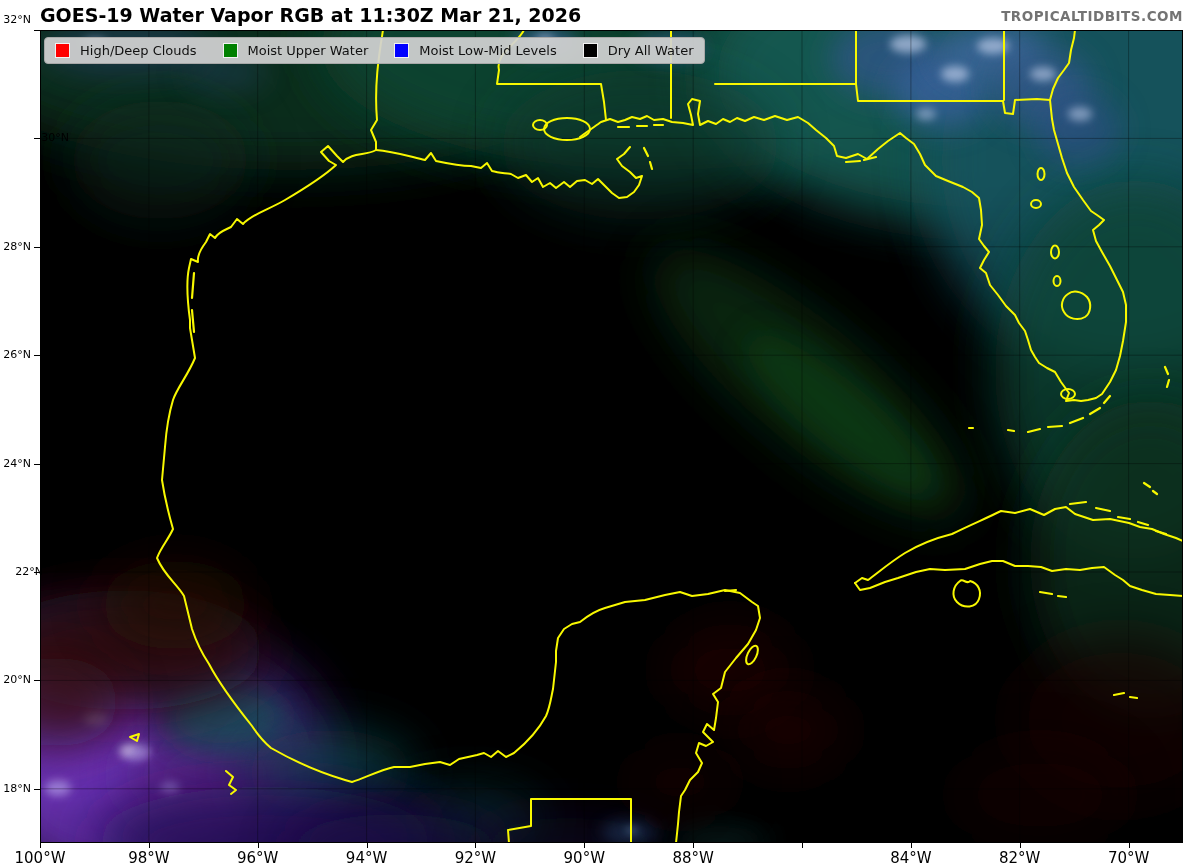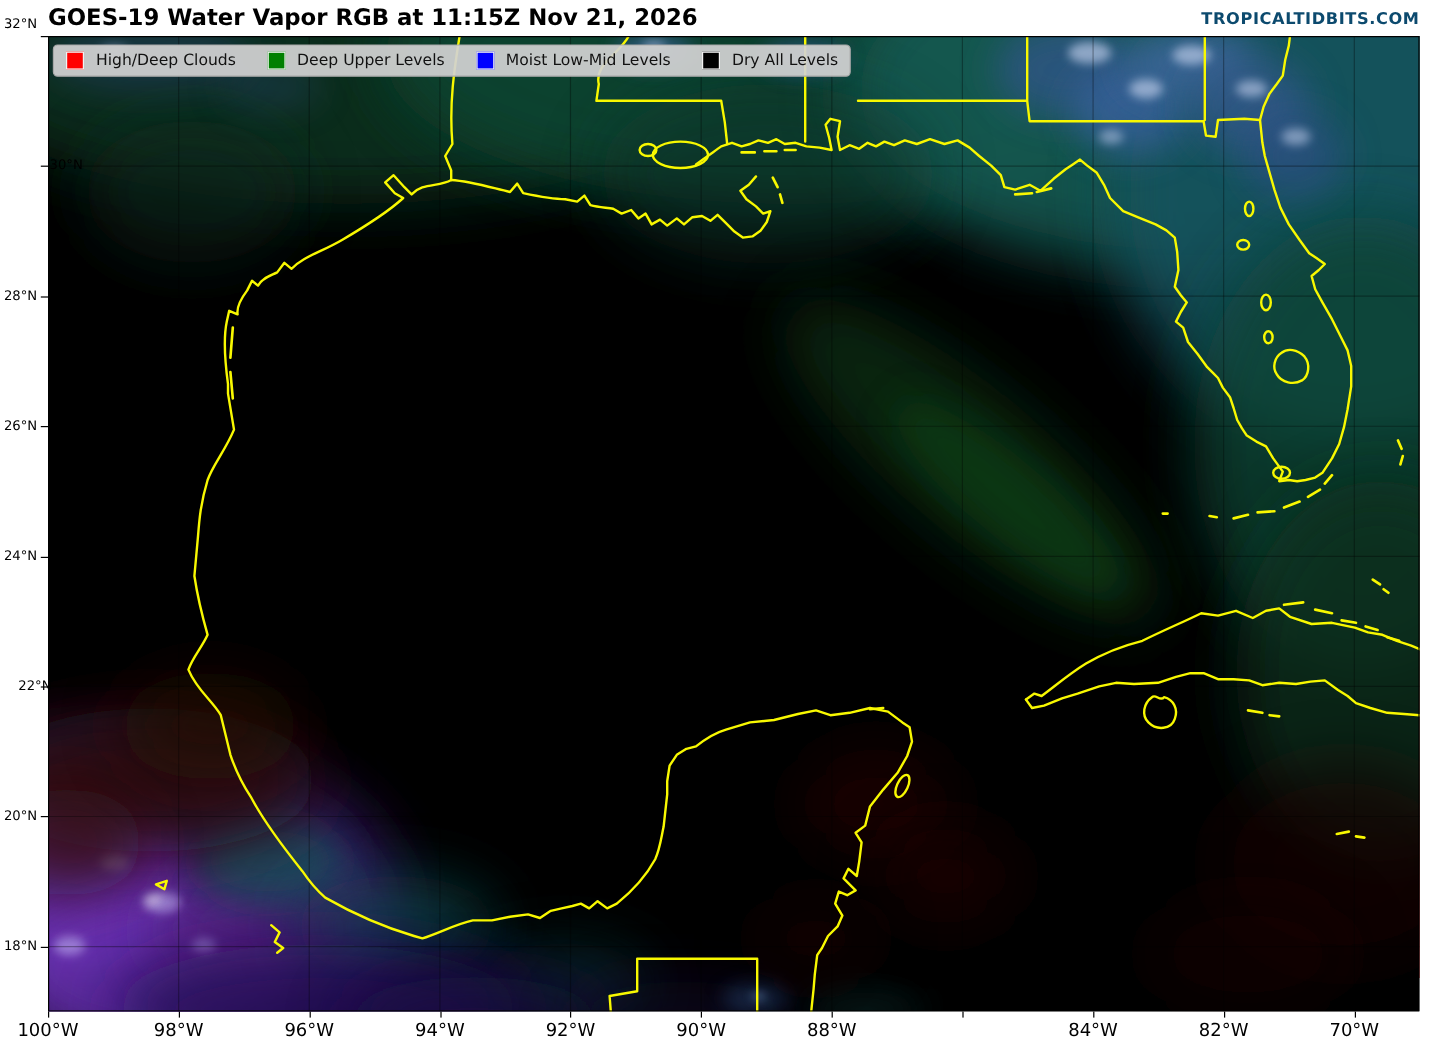--- a/index.html
+++ b/index.html
@@ -1,36 +1,36 @@
 <!DOCTYPE html>
 <html><head>
 <meta charset="utf-8">
 <style>
   html,body{margin:0;padding:0;background:#ffffff;}
   #stage{position:relative;width:1200px;height:867px;background:#ffffff;overflow:hidden;
          font-family:"DejaVu Sans","Liberation Sans",sans-serif;}
   #map-title{position:absolute;left:40px;top:4px;font-size:19px;font-weight:bold;color:#000;white-space:nowrap;}
-  #watermark{position:absolute;right:17px;top:8px;font-size:13.5px;font-weight:bold;color:#0c4a6e;letter-spacing:.5px;}
+  #watermark{position:absolute;right:17px;top:8px;font-size:13.5px;font-weight:bold;color:#737373;letter-spacing:.5px;}
   #map-frame{position:absolute;left:40px;top:30px;width:1143px;height:785px;background:#b91c1c;}
   #map-frame svg{position:absolute;left:0;top:0;display:block;}
   #legend{position:absolute;left:4px;top:7px;height:25px;display:flex;align-items:center;gap:26px;
           padding:0 10px;background:rgba(210,210,210,.93);border:1px solid #a8a8a8;border-radius:4px;
           font-size:13px;color:#111;z-index:5;white-space:nowrap;}
   .legend-item{display:flex;align-items:center;gap:10px;}
   .legend-swatch{width:13px;height:13px;border:1px solid #f2f2f2;flex:0 0 auto;}
   .tick-v{position:absolute;width:1px;height:5px;background:#000;top:843px;}
   .tick-h{position:absolute;width:6px;height:1px;background:#000;left:34px;}
   .lon-label{position:absolute;top:849px;width:60px;text-align:center;font-size:15px;color:#000;}
   .lat-label{position:absolute;left:0;width:31px;text-align:right;font-size:11px;color:#000;}
 </style>
 </head>
 <body>
 
 <div id="stage">
-  <div id="map-title">GOES-19 Water Vapor RGB at 11:15Z Nov 21, 2026</div>
+  <div id="map-title">GOES-19 Water Vapor RGB at 11:30Z Mar 21, 2026</div>
   <div id="watermark">TROPICALTIDBITS.COM</div>
 
   <div id="map-frame">
     <svg width="1143" height="813" viewBox="0 0 1143 813">
       <defs>
         <filter id="b25" x="-80%" y="-80%" width="260%" height="260%">
             <feGaussianBlur stdDeviation="25"></feGaussianBlur>
           </filter>
         <filter id="b15" x="-80%" y="-80%" width="260%" height="260%">
             <feGaussianBlur stdDeviation="15"></feGaussianBlur>
@@ -153,29 +153,29 @@
       <rect x="0.5" y="0.5" width="1142" height="812" fill="none" stroke="#000" stroke-width="1"></rect>
     </svg>
 
     <div id="legend">
         <div class="legend-item">
           <span class="legend-swatch" style="background: rgb(255, 0, 0);"></span>
           <span>High/Deep Clouds</span>
         </div>
         <div class="legend-item">
           <span class="legend-swatch" style="background: rgb(0, 128, 0);"></span>
-          <span>Deep Upper Levels</span>
+          <span>Moist Upper Water</span>
         </div>
         <div class="legend-item">
           <span class="legend-swatch" style="background: rgb(0, 0, 255);"></span>
           <span>Moist Low-Mid Levels</span>
         </div>
         <div class="legend-item">
           <span class="legend-swatch" style="background: rgb(0, 0, 0);"></span>
-          <span>Dry All Levels</span>
+          <span>Dry All Water</span>
         </div>
       </div>
   </div>
 
   <div id="axes-layer">
       <div class="tick-v" style="left: 40px;"></div>
       <div class="lon-label" style="left: 10px;">100°W</div>
       <div class="tick-v" style="left: 148.86px;"></div>
       <div class="lon-label" style="left: 118.86px;">98°W</div>
       <div class="tick-v" style="left: 257.72px;"></div>

